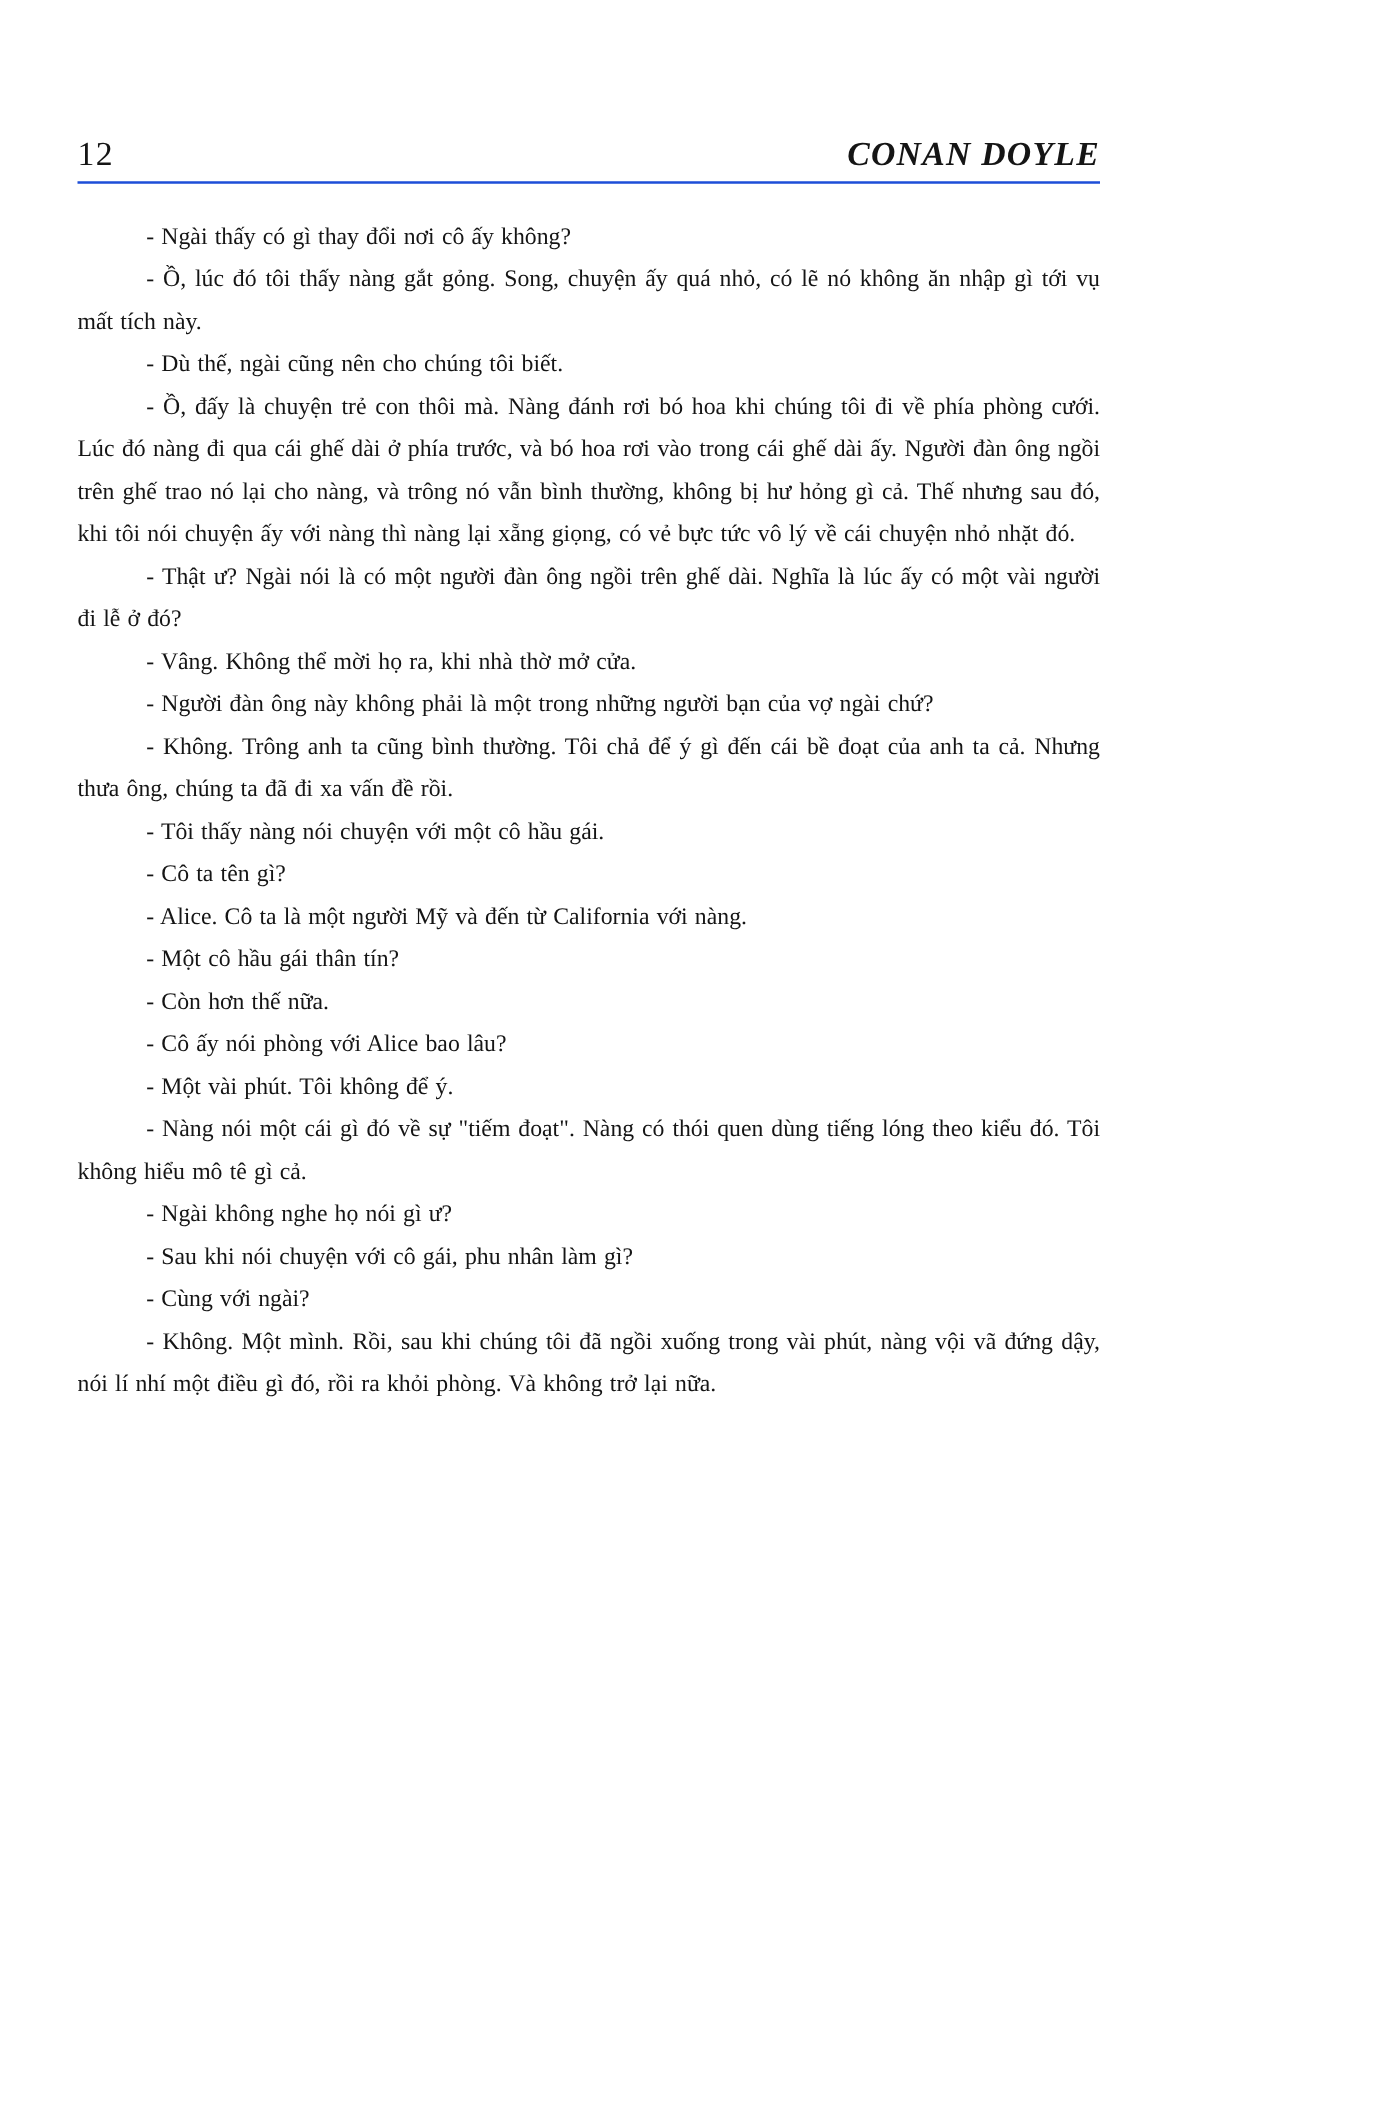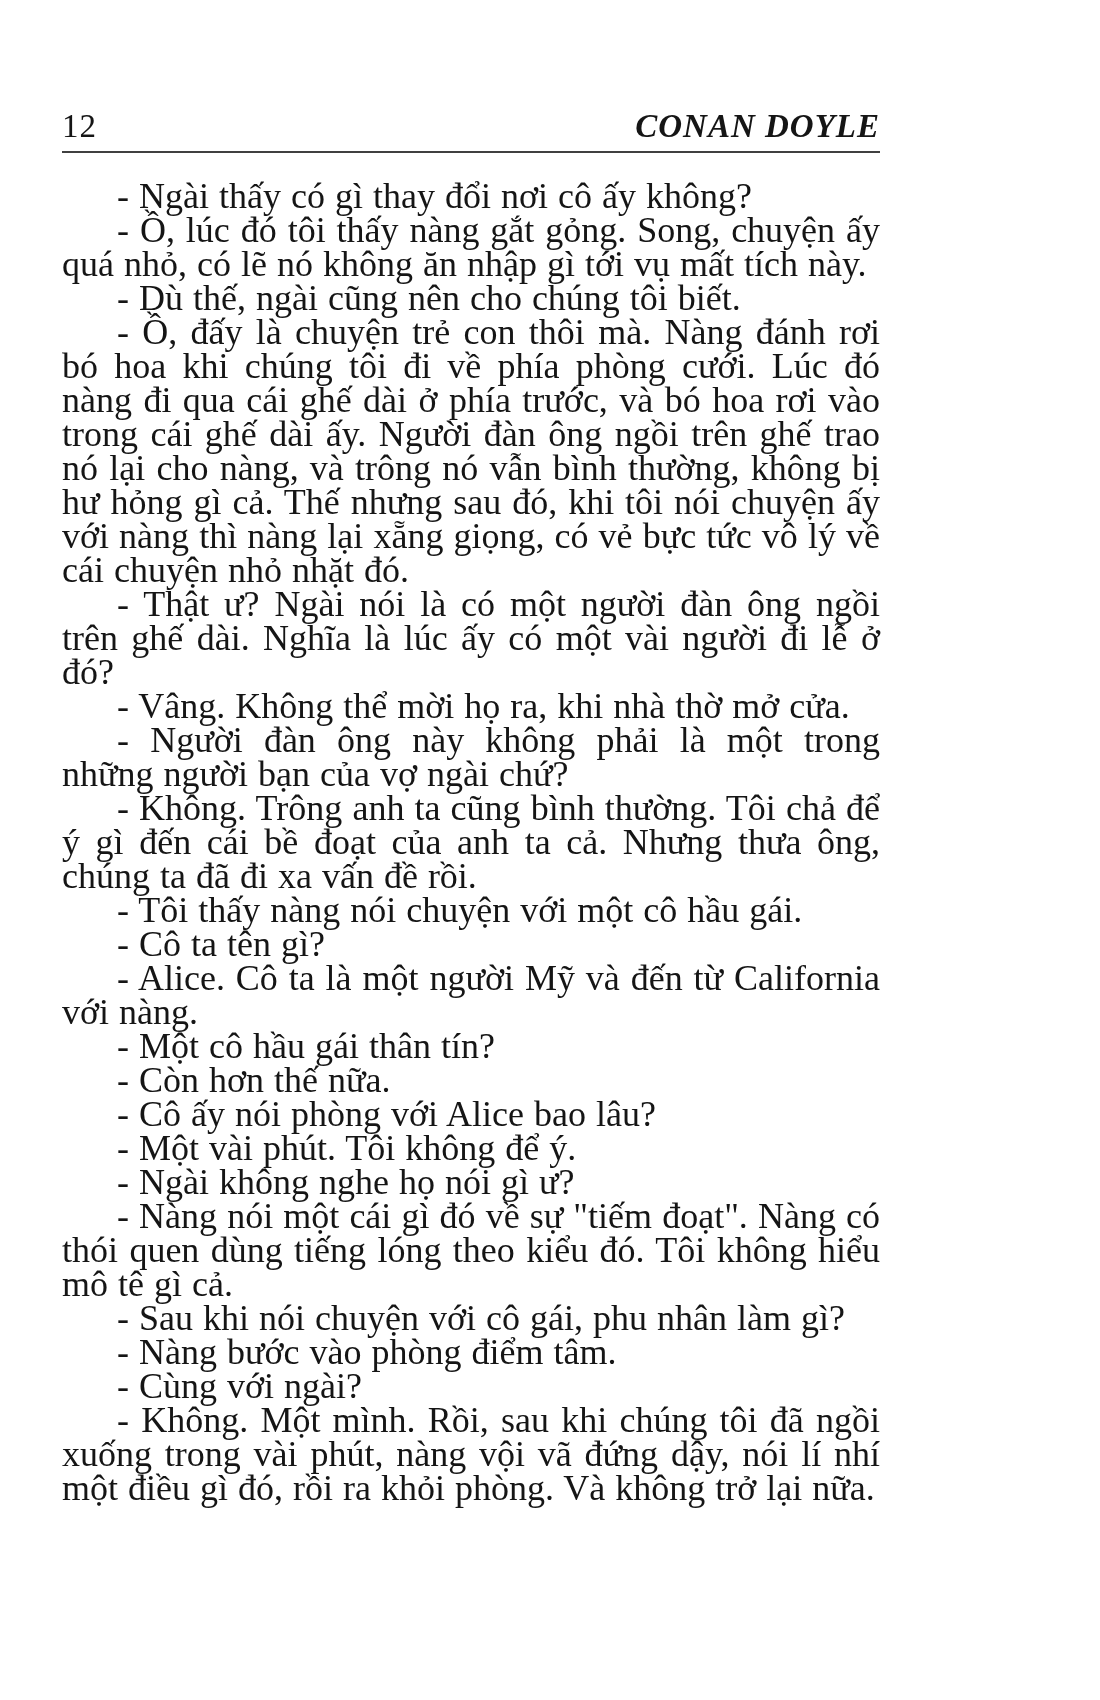--- a/index.html
+++ b/index.html
@@ -15,37 +15,37 @@
     box-sizing: border-box;
     padding: 108px 220px 0 62px;
     font-family: "Liberation Serif", "DejaVu Serif", serif;
     color: #151515;
     overflow: hidden;
   }
   .running-header {
     display: flex;
     justify-content: space-between;
     align-items: flex-start;
-    font-size: 33px;
-    border-bottom: 2px solid #404040;
+    font-size: 27px;
+    border-bottom: 2px solid #1d4ed8;
     padding-bottom: 6px;
   }
   .page-number {
     font-style: normal;
     font-weight: normal;
     letter-spacing: 1px;
   }
   .header-title {
     font-weight: bold;
     font-style: italic;
     letter-spacing: 1px;
   }
   .page-body {
     margin-top: 26px;
-    font-size: 36px;
+    font-size: 19px;
     line-height: 34px;
     text-align: justify;
   }
   .page-body p {
     margin: 0;
     padding: 0;
     text-indent: 55px;
     word-spacing: 1px;
   }
 </style>
@@ -66,20 +66,19 @@
       <p>- Vâng. Không thể mời họ ra, khi nhà thờ mở cửa.</p>
       <p>- Người đàn ông này không phải là một trong những người bạn của vợ ngài chứ?</p>
       <p>- Không. Trông anh ta cũng bình thường. Tôi chả để ý gì đến cái bề đoạt của anh ta cả. Nhưng thưa ông, chúng ta đã đi xa vấn đề rồi.</p>
       <p>- Tôi thấy nàng nói chuyện với một cô hầu gái.</p>
       <p>- Cô ta tên gì?</p>
       <p>- Alice. Cô ta là một người Mỹ và đến từ California với nàng.</p>
       <p>- Một cô hầu gái thân tín?</p>
       <p>- Còn hơn thế nữa.</p>
       <p>- Cô ấy nói phòng với Alice bao lâu?</p>
       <p>- Một vài phút. Tôi không để ý.</p>
+      <p>- Nàng nói một cái gì đó về sự "tiếm đoạt". Nàng có thói quen dùng tiếng lóng theo kiểu đó. Tôi không hiểu mô tê gì cả.</p>
       <p>- Ngài không nghe họ nói gì ư?</p>
-      <p>- Nàng nói một cái gì đó về sự "tiếm đoạt". Nàng có thói quen dùng tiếng lóng theo kiểu đó. Tôi không hiểu mô tê gì cả.</p>
       <p>- Sau khi nói chuyện với cô gái, phu nhân làm gì?</p>
-      <p>- Nàng bước vào phòng điểm tâm.</p>
       <p>- Cùng với ngài?</p>
       <p>- Không. Một mình. Rồi, sau khi chúng tôi đã ngồi xuống trong vài phút, nàng vội vã đứng dậy, nói lí nhí một điều gì đó, rồi ra khỏi phòng. Và không trở lại nữa.</p>
     </div>
 </div>
 
 </body></html>

